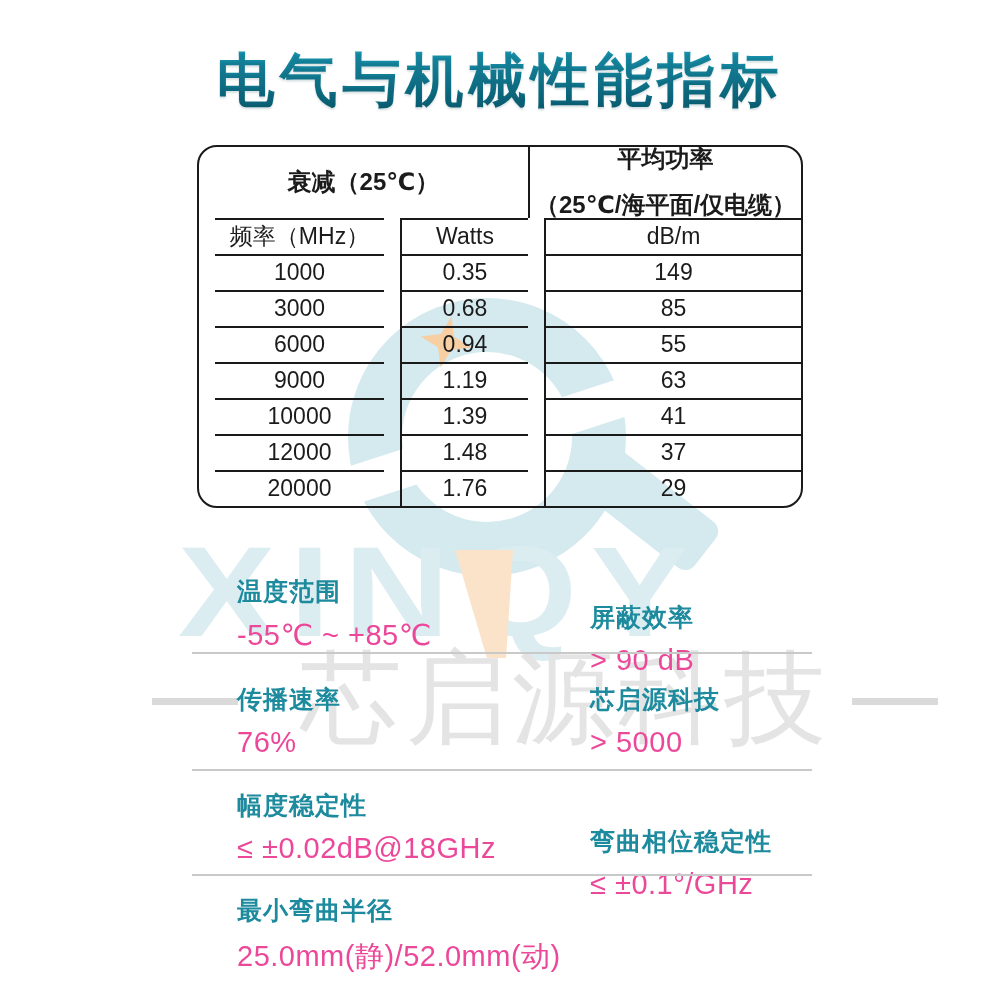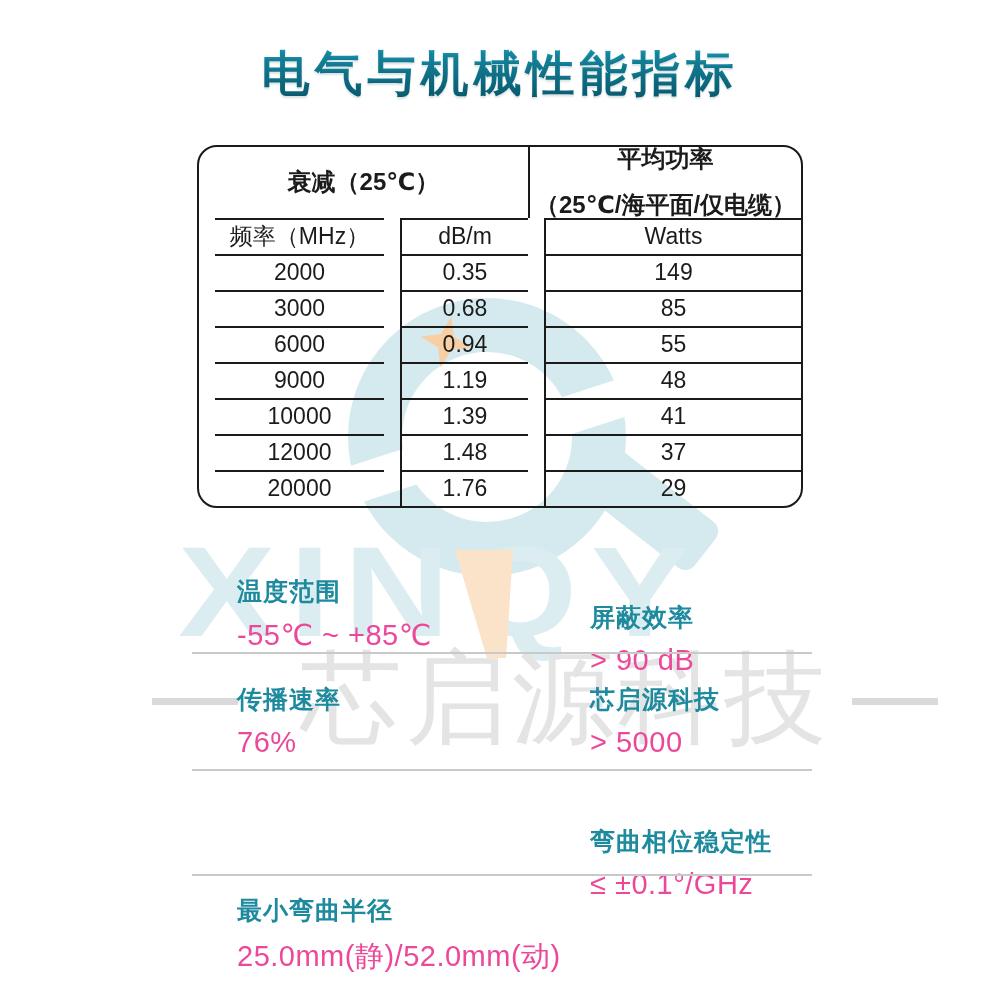--- a/index.html
+++ b/index.html
@@ -49,21 +49,21 @@
   }
   .wm-dash { position: absolute; height: 7px; background: #dadada; top: 698px; }
   .wm-dash.left  { left: 152px; width: 86px; }
   .wm-dash.right { left: 852px; width: 86px; }
 
   
   .content { position: absolute; inset: 0; z-index: 1; }
 
   .page-title {
     position: absolute; left: 0; top: 42px; width: 1000px;
-    text-align: center; font-size: 48px; font-weight: bold; letter-spacing: 5px;
+    text-align: center; font-size: 58px; font-weight: bold; letter-spacing: 5px;
     background: linear-gradient(180deg, #1b9db8 0%, #0a5d72 90%);
     -webkit-background-clip: text; background-clip: text;
     -webkit-text-fill-color: transparent; color: transparent;
     text-shadow: 0 2px 2px rgba(8, 60, 72, 0.15);
   }
 
   
   .spec-table {
     position: absolute; left: 197px; top: 145px;
     display: grid; grid-template-columns: 185px 144px 273px;
@@ -126,27 +126,27 @@
 
       <div class="cell head span2">衰减（25℃）</div>
       <div class="cell head bl">
         <div class="head-stack">
           <div>平均功率</div>
           <div>（25℃/海平面/仅电缆）</div>
         </div>
       </div>
 
       <div class="cell bt">频率（MHz）</div>
+      <div class="cell bt bl">Watts</div>
       <div class="cell bt bl">dB/m</div>
-      <div class="cell bt bl">Watts</div>
 
-    <div class="row"><div class="cell bt">2000</div><div class="cell bt bl">0.35</div><div class="cell bt bl">149</div></div>
+    <div class="row"><div class="cell bt">1000</div><div class="cell bt bl">0.35</div><div class="cell bt bl">149</div></div>
         <div class="row"><div class="cell bt">3000</div><div class="cell bt bl">0.68</div><div class="cell bt bl">85</div></div>
         <div class="row"><div class="cell bt">6000</div><div class="cell bt bl">0.94</div><div class="cell bt bl">55</div></div>
-        <div class="row"><div class="cell bt">9000</div><div class="cell bt bl">1.19</div><div class="cell bt bl">48</div></div>
+        <div class="row"><div class="cell bt">9000</div><div class="cell bt bl">1.19</div><div class="cell bt bl">63</div></div>
         <div class="row"><div class="cell bt">10000</div><div class="cell bt bl">1.39</div><div class="cell bt bl">41</div></div>
         <div class="row"><div class="cell bt">12000</div><div class="cell bt bl">1.48</div><div class="cell bt bl">37</div></div>
         <div class="row"><div class="cell bt">20000</div><div class="cell bt bl">1.76</div><div class="cell bt bl">29</div></div>
       </div>
 
     <div class="spec-item pos-temp">
       <div class="spec-label">温度范围</div>
       <div class="spec-value">-55℃ ~ +85℃</div>
     </div>
 
@@ -162,20 +162,24 @@
       <div class="spec-value">76%</div>
     </div>
 
     <div class="spec-item pos-mating">
       <div class="spec-label">芯启源科技</div>
       <div class="spec-value">&gt; 5000</div>
     </div>
 
     <div class="divider d2"></div>
 
+    <div class="spec-item pos-amp">
+      <div class="spec-label">幅度稳定性</div>
+      <div class="spec-value">≤ ±0.02dB@18GHz</div>
+    </div>
 
     <div class="spec-item pos-phase">
       <div class="spec-label">弯曲相位稳定性</div>
       <div class="spec-value">≤ ±0.1°/GHz</div>
     </div>
 
     <div class="divider d3"></div>
 
     <div class="spec-item pos-bend">
       <div class="spec-label">最小弯曲半径</div>

